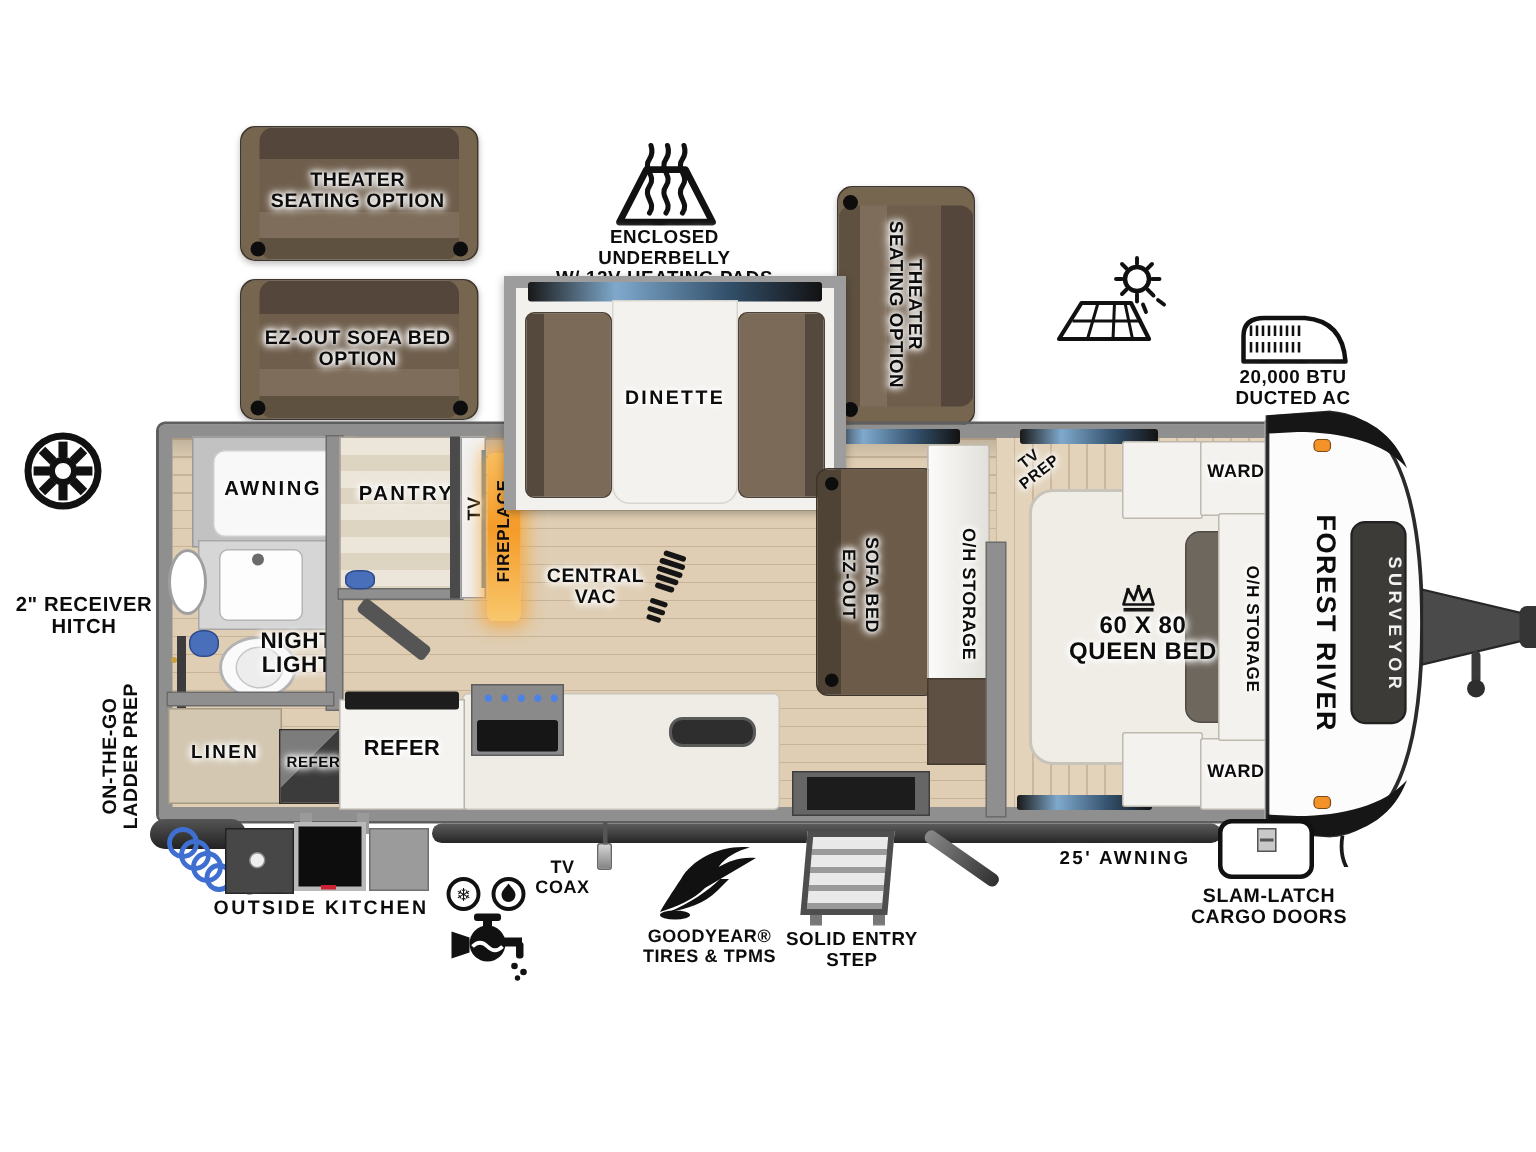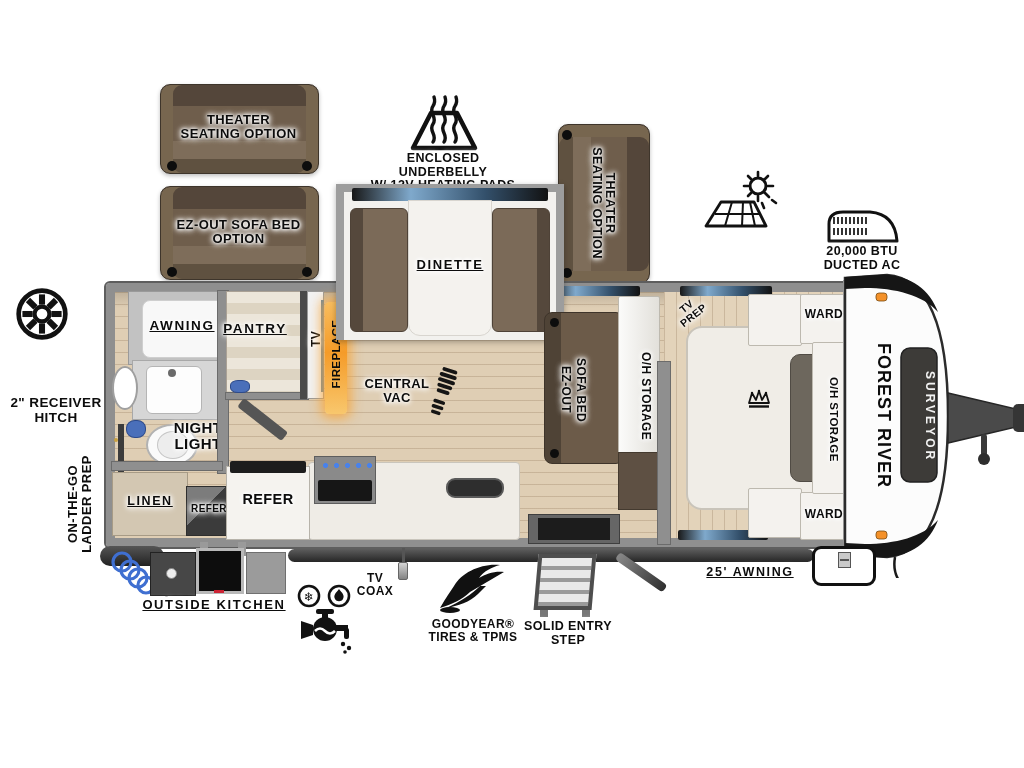--- a/index.html
+++ b/index.html
@@ -2,21 +2,21 @@
 <html><head>
 <meta charset="utf-8">
 <style>
   html,body{margin:0;padding:0;background:#fff;}
   #stage{position:relative;width:1024px;height:768px;background:#fff;overflow:hidden;
          font-family:"Liberation Sans","DejaVu Sans",sans-serif;}
   .abs{position:absolute;}
   .lbl{position:absolute;font-weight:700;color:#0c0c0c;text-align:center;white-space:pre-line;
        line-height:1.08;letter-spacing:.4px;
        text-shadow:0 0 3px #fff,0 0 5px #fff,0 0 7px #fff,0 1px 6px #fff;}
-  .sp{letter-spacing:1.6px;text-decoration:underline;}
+  .sp{letter-spacing:1.6px;}
   .vcw{writing-mode:vertical-rl;text-orientation:sideways;}
   .vlr{writing-mode:vertical-lr;text-orientation:sideways;}
 
   
   .sofaH{position:absolute;border-radius:10px;border:1px solid #3e352b;
      background:linear-gradient(180deg,#54463a 0 24%,#6f5e4c 24% 64%,#7e6d5a 64% 84%,#5f5140 84%);
      box-shadow:inset 12px 0 0 #77664f,inset -12px 0 0 #77664f,0 2px 4px rgba(0,0,0,.25);}
   .sofaH::before,.sofaH::after{content:"";position:absolute;bottom:2px;width:10px;height:10px;
      border-radius:50%;background:#0d0d0d;}
   .sofaH::before{left:6px;} .sofaH::after{right:6px;}
@@ -196,21 +196,21 @@
 
   <div class="abs" style="left:112px;top:472px;width:76px;height:64px;background:#d3c7b2;border:1px solid #a79b86;box-sizing:border-box;"></div>
   <div class="lbl sp" style="left:110px;top:495px;width:80px;font-size:12.5px;">LINEN</div>
 
   <div class="abs" style="left:186px;top:486px;width:46px;height:50px;background:linear-gradient(135deg,#7c7c7c 0 42%,#3b3b3b 42%);border:1px solid #2e2e2e;box-sizing:border-box;"></div>
   <div class="lbl" style="left:182px;top:504px;width:54px;font-size:10px;">REFER</div>
 
   <div class="abs" style="left:226px;top:291px;width:82px;height:108px;border:1px solid #aaa195;box-sizing:border-box;
        background:repeating-linear-gradient(180deg,#ece6da 0 11px,#ddd4c2 11px 22px);"></div>
   <div class="wall" style="left:226px;top:393px;width:82px;height:6px;"></div>
-  <div class="lbl sp" style="left:212px;top:322px;width:86px;font-size:13.5px;">PANTRY</div>
+  <div class="lbl sp" style="left:228px;top:322px;width:86px;font-size:13.5px;">PANTRY</div>
   <div class="abs" style="left:230px;top:380px;width:20px;height:13px;background:#4a6fba;border-radius:40%;border:1px solid #2d4a8a;box-sizing:border-box;"></div>
 
   <div class="abs" style="left:300px;top:291px;width:7px;height:108px;background:#4a4a4a;"></div>
   <div class="abs" style="left:307px;top:291px;width:17px;height:108px;background:#f2f2f2;border:1px solid #999;box-sizing:border-box;"></div>
   <div class="abs" style="left:321px;top:300px;width:3px;height:92px;background:#5b84a8;"></div>
   <div class="rot" style="left:293px;top:330px;width:46px;height:18px;transform:rotate(-90deg);">
     <div class="lbl" style="position:static;font-size:12px;">TV</div>
   </div>
 
   <div class="fireplace"></div>
@@ -268,20 +268,22 @@
 
   <div class="bed"></div>
   <div class="pillow"></div>
   <svg class="abs" style="left:744px;top:388px;" width="30" height="22" viewBox="0 0 30 22">
     <path d="M5,15 L8,5 L12,12 L15,3 L18,12 L22,5 L25,15 Z" fill="none" stroke="#111" stroke-width="1.8" stroke-linejoin="round"></path>
     <line x1="5" y1="18.5" x2="25" y2="18.5" stroke="#111" stroke-width="2.4"></line>
     <circle cx="8" cy="5" r="1.2" fill="#111"></circle>
       <circle cx="15" cy="3" r="1.2" fill="#111"></circle>
       <circle cx="22" cy="5" r="1.2" fill="#111"></circle>
   </svg>
+  <div class="lbl" style="left:700px;top:409px;width:124px;font-size:16px;">60 X 80
+QUEEN BED</div>
 
   <div class="cab" style="left:748px;top:294px;width:54px;height:52px;"></div>
   <div class="cab" style="left:748px;top:488px;width:54px;height:50px;"></div>
   <div class="cab" style="left:800px;top:294px;width:50px;height:50px;"></div>
   <div class="lbl" style="left:796px;top:308px;width:56px;font-size:12px;">WARD</div>
   <div class="cab" style="left:800px;top:492px;width:50px;height:48px;"></div>
   <div class="lbl" style="left:796px;top:508px;width:56px;font-size:12px;">WARD</div>
   <div class="cab" style="left:812px;top:342px;width:34px;height:152px;"></div>
   <div class="lbl vcw" style="left:818px;top:356px;width:22px;height:126px;font-size:11.5px;">O/H STORAGE</div>
 
@@ -361,14 +363,16 @@
 TIRES &amp; TPMS</div>
 
   <div class="stepicon"></div>
   <div class="abs" style="left:540px;top:610px;width:8px;height:7px;background:#777;"></div>
   <div class="abs" style="left:582px;top:610px;width:8px;height:7px;background:#777;"></div>
   <div class="lbl" style="left:520px;top:620px;width:96px;font-size:12.5px;">SOLID ENTRY
 STEP</div>
 
   <div class="cargo"></div>
   <div class="latch"></div>
+  <div class="lbl" style="left:786px;top:590px;width:120px;font-size:13px;">SLAM-LATCH
+CARGO DOORS</div>
 
 </div>
 
 </body></html>

